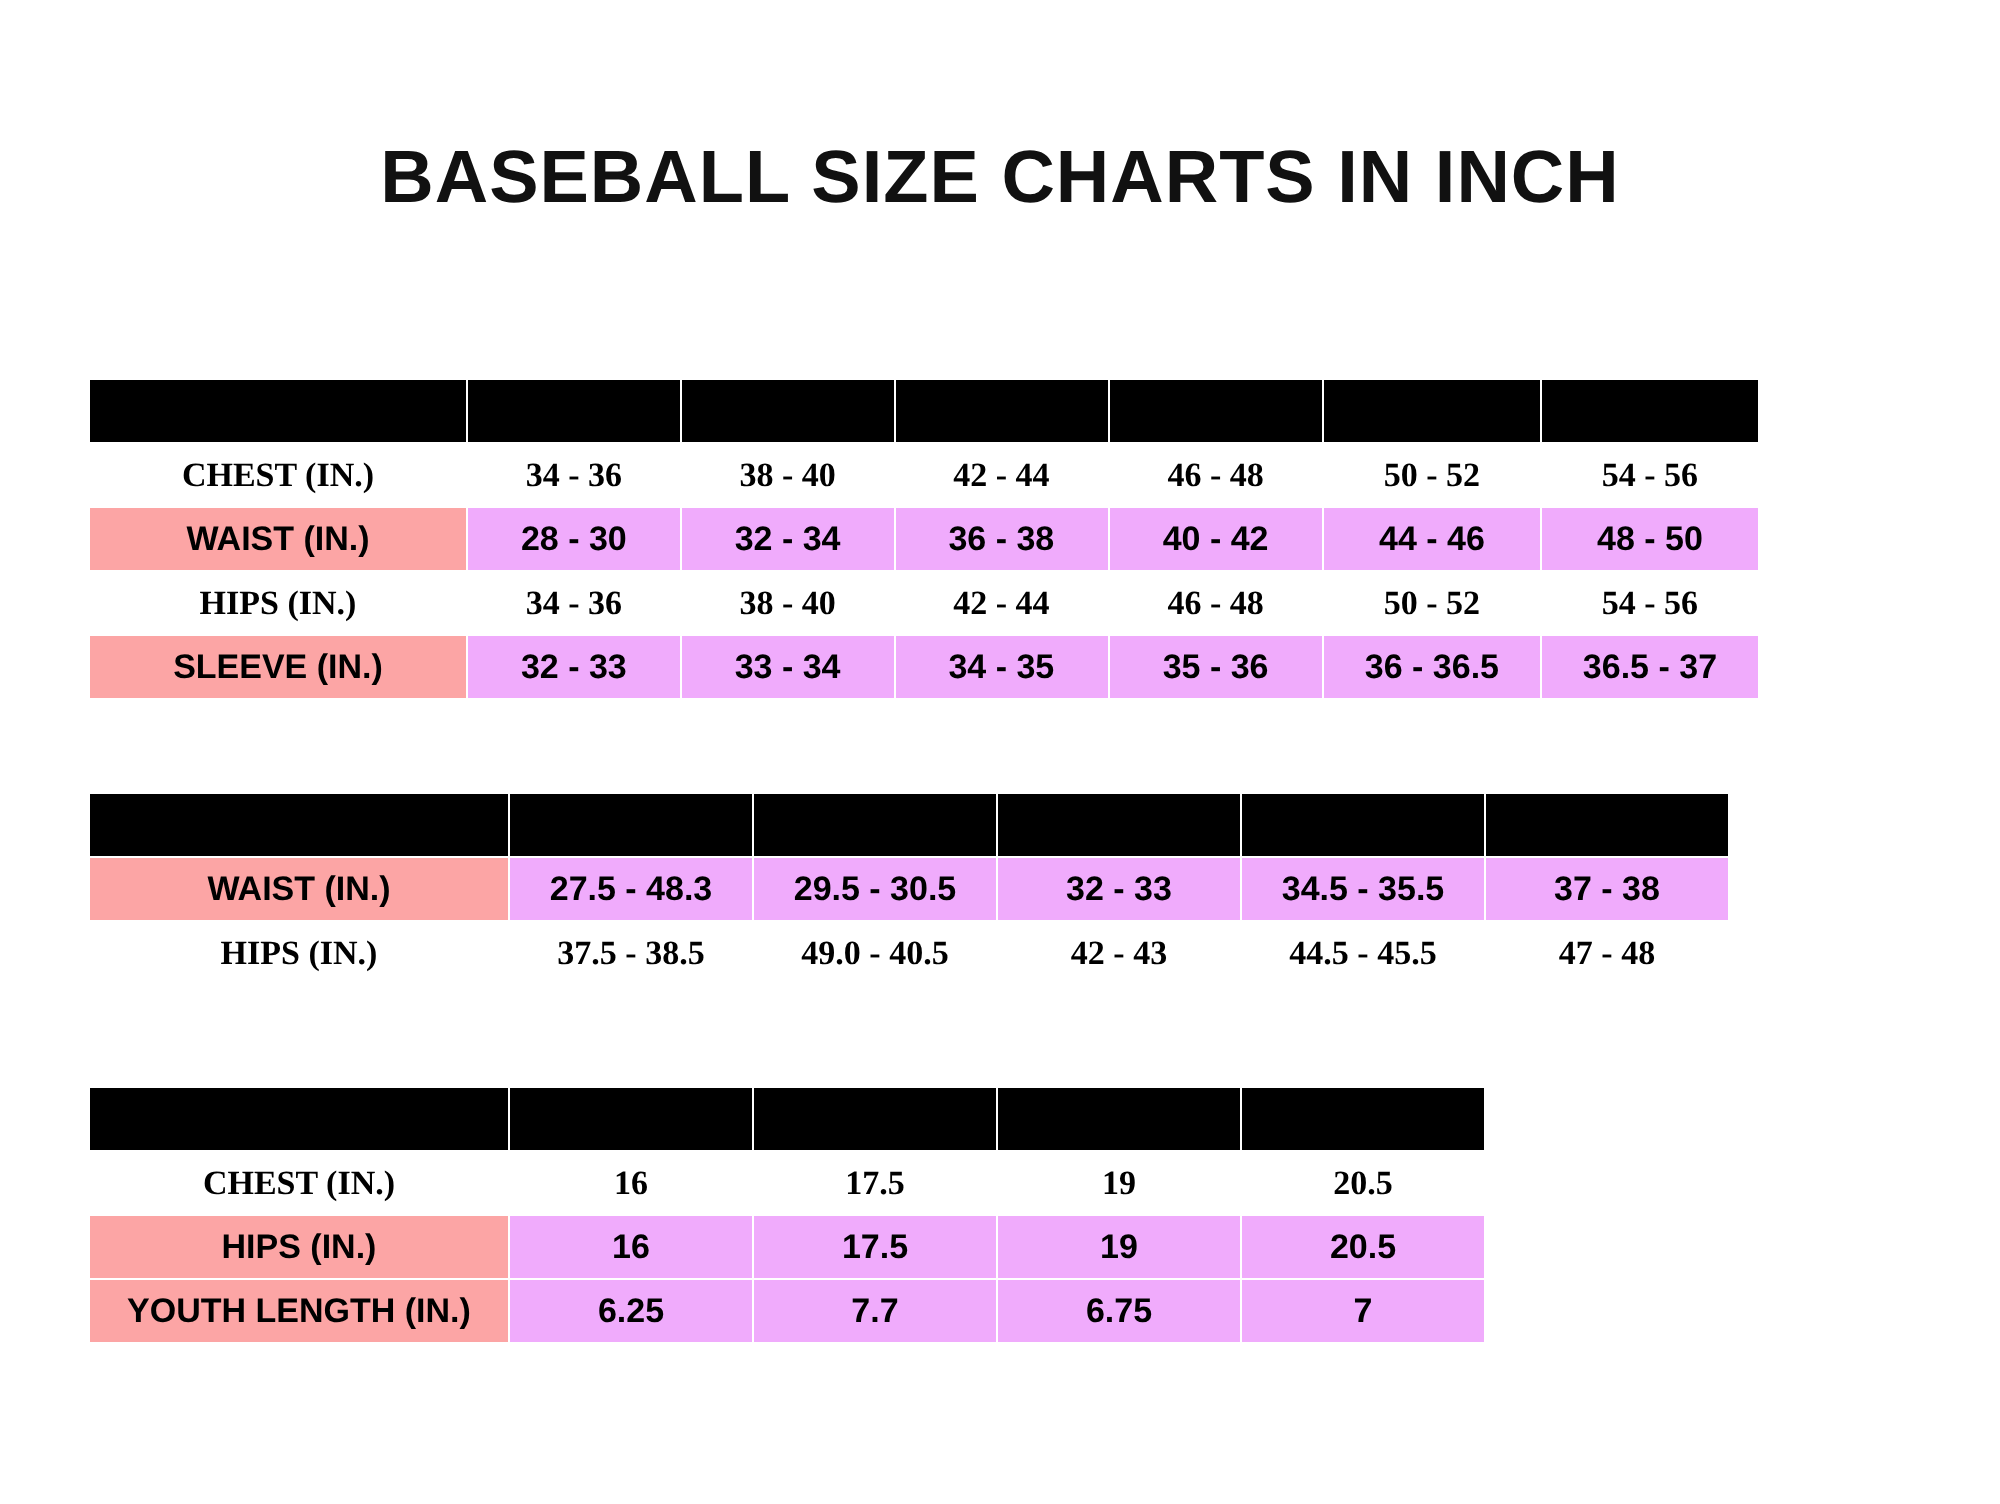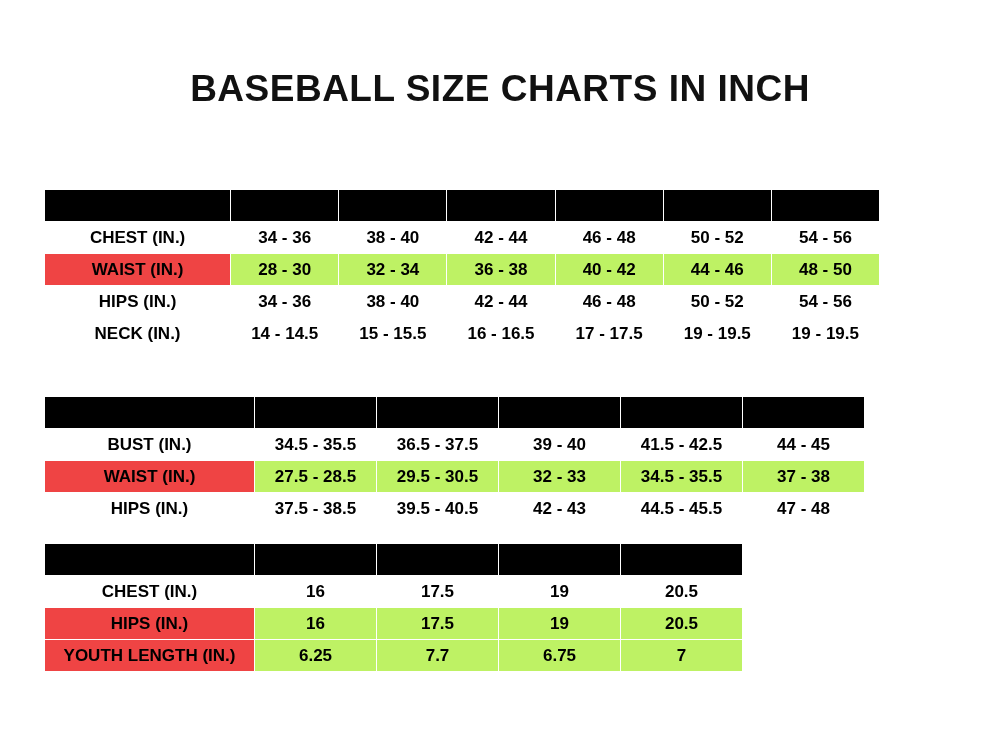--- a/index.html
+++ b/index.html
@@ -53,29 +53,30 @@
     color: #ffffff;
     font-size: 17px;
     letter-spacing: 0.3px;
     border: 1px solid #000000;
   }
   .hdr-row th.label-col {
     text-align: center;
   }
   .row-even td {
     background: #ffffff;
+    font-family: Liberation Serif, serif;
   }
   .row-odd td {
-    background: #bef264;
+    background: #f0abfc;
   }
   td.label-col, th.label-col {
     font-weight: bold;
   }
   .row-even td.label-col { background: #ffffff; }
-  .row-odd td.label-col { background: #ef4444; }
+  .row-odd td.label-col { background: #fca5a5; }
 
   
   #mens-table { left: 44px; top: 189px; }
   #mens-table col.c0 { width: 210px; }
   #mens-table col.cx { width: 122px; }
 
   
   #womens-table { left: 44px; top: 396px; }
   #womens-table col.c0 { width: 210px; }
   #womens-table col.cx { width: 122px; }
@@ -134,28 +135,28 @@
       </tr>
       <tr class="row-even">
         <td class="label-col">HIPS (IN.)</td>
         <td>34 - 36</td>
         <td>38 - 40</td>
         <td>42 - 44</td>
         <td>46 - 48</td>
         <td>50 - 52</td>
         <td>54 - 56</td>
       </tr>
-      <tr class="row-even">
-        <td class="label-col">NECK (IN.)</td>
-        <td>14 - 14.5</td>
-        <td>15 - 15.5</td>
-        <td>16 - 16.5</td>
-        <td>17 - 17.5</td>
-        <td>19 - 19.5</td>
-        <td>19 - 19.5</td>
+      <tr class="row-odd">
+        <td class="label-col">SLEEVE (IN.)</td>
+        <td>32 - 33</td>
+        <td>33 - 34</td>
+        <td>34 - 35</td>
+        <td>35 - 36</td>
+        <td>36 - 36.5</td>
+        <td>36.5 - 37</td>
       </tr>
     </tbody>
   </table>
 
   <table class="size-table" id="womens-table">
     <colgroup>
       <col class="c0">
         <col class="cx">
         <col class="cx">
         <col class="cx">
@@ -166,40 +167,32 @@
       <tr class="hdr-row">
         <th class="label-col">WOMEN'S</th>
         <th>S</th>
         <th>M</th>
         <th>L</th>
         <th>XL</th>
         <th>2XL</th>
       </tr>
     </thead>
     <tbody>
-      <tr class="row-even">
-        <td class="label-col">BUST (IN.)</td>
-        <td>34.5 - 35.5</td>
-        <td>36.5 - 37.5</td>
-        <td>39 - 40</td>
-        <td>41.5 - 42.5</td>
-        <td>44 - 45</td>
-      </tr>
       <tr class="row-odd">
         <td class="label-col">WAIST (IN.)</td>
-        <td>27.5 - 28.5</td>
+        <td>27.5 - 48.3</td>
         <td>29.5 - 30.5</td>
         <td>32 - 33</td>
         <td>34.5 - 35.5</td>
         <td>37 - 38</td>
       </tr>
       <tr class="row-even">
         <td class="label-col">HIPS (IN.)</td>
         <td>37.5 - 38.5</td>
-        <td>39.5 - 40.5</td>
+        <td>49.0 - 40.5</td>
         <td>42 - 43</td>
         <td>44.5 - 45.5</td>
         <td>47 - 48</td>
       </tr>
     </tbody>
   </table>
 
   <table class="size-table" id="youth-table">
     <colgroup>
       <col class="c0">

